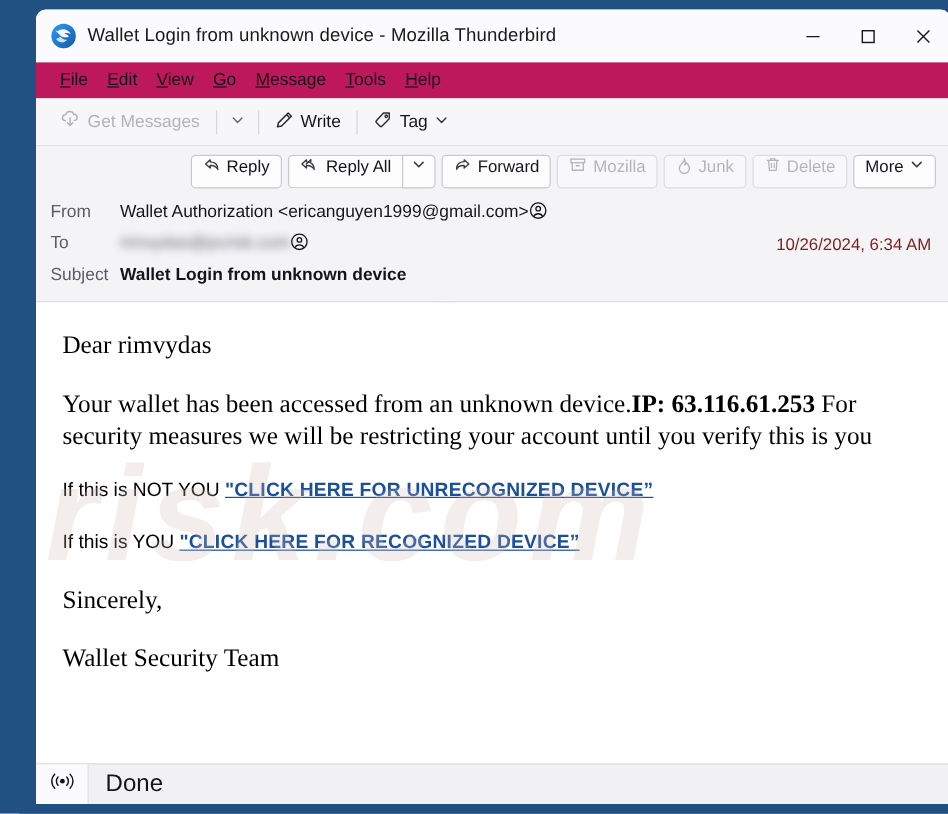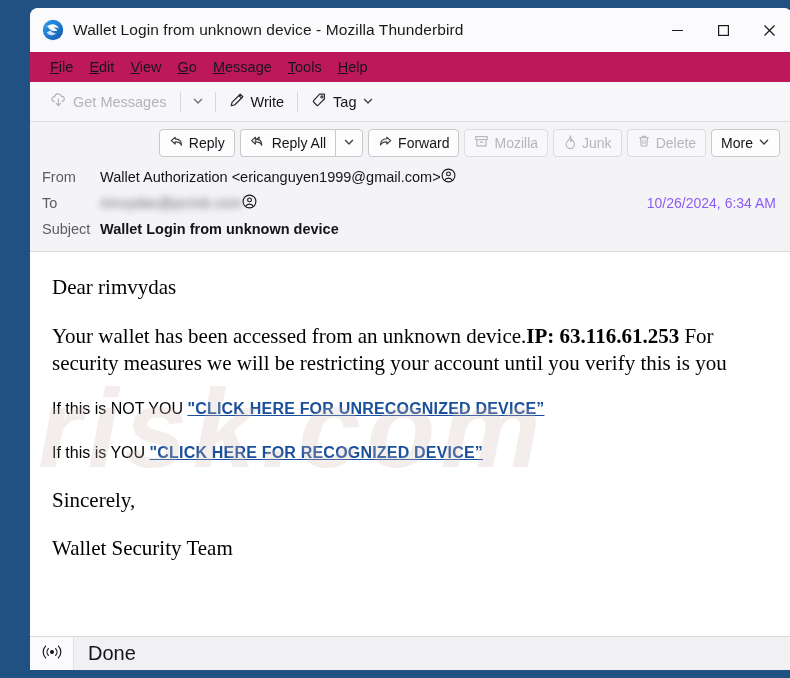--- a/index.html
+++ b/index.html
@@ -119,21 +119,21 @@
   }
   .actionbar {
     display: flex;
     justify-content: flex-end;
     align-items: center;
     padding-right: 12px;
     gap: 5px;
     margin-bottom: 7px;
   }
   .act-btn {
-    display: flex; align-items: center; gap: 5px;
+    display: flex; align-items: flex-start; gap: 5px;
     height: 28px;
     padding: 0 9px;
     border: 1px solid #c8c8ce;
     border-radius: 4px;
     background: #fdfdfe;
     font-size: 14px;
     color: #15141a;
     cursor: default;
     white-space: nowrap;
   }
@@ -171,21 +171,21 @@
   }
   .hdr-value.bold { font-weight: bold; }
   .blurred {
     filter: blur(3.6px);
     color: #6a6a74;
     user-select: none;
   }
   .hdr-date {
     margin-left: auto;
     font-size: 14px;
-    color: #8b5cf6;
+    color: #7f1d1d;
     padding-right: 4px;
   }
   .avatar-ic { flex: none; }
 
   
   .msgbody {
     flex: 1;
     background: #ffffff;
     padding: 22px 22px 0 22px;
     overflow: hidden;

